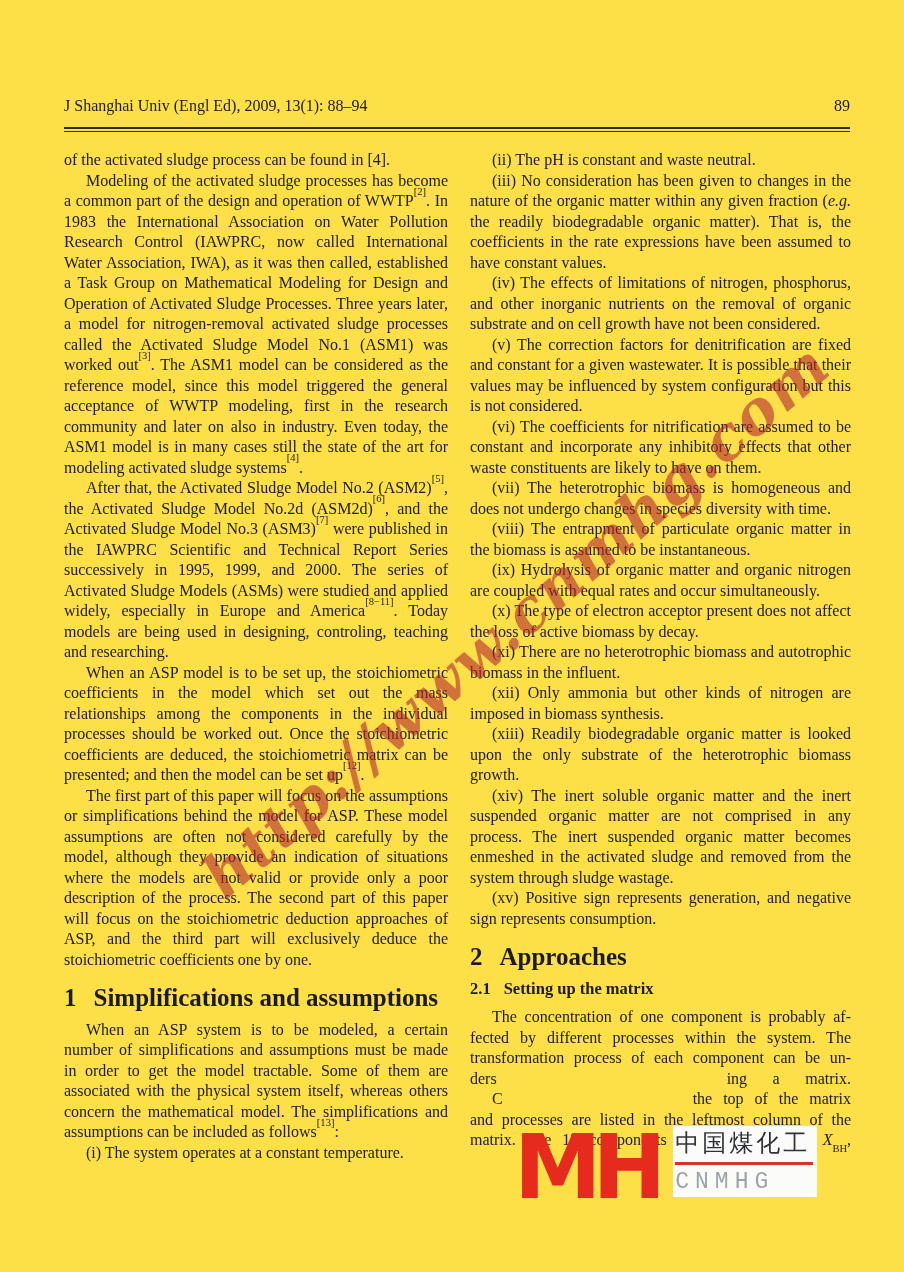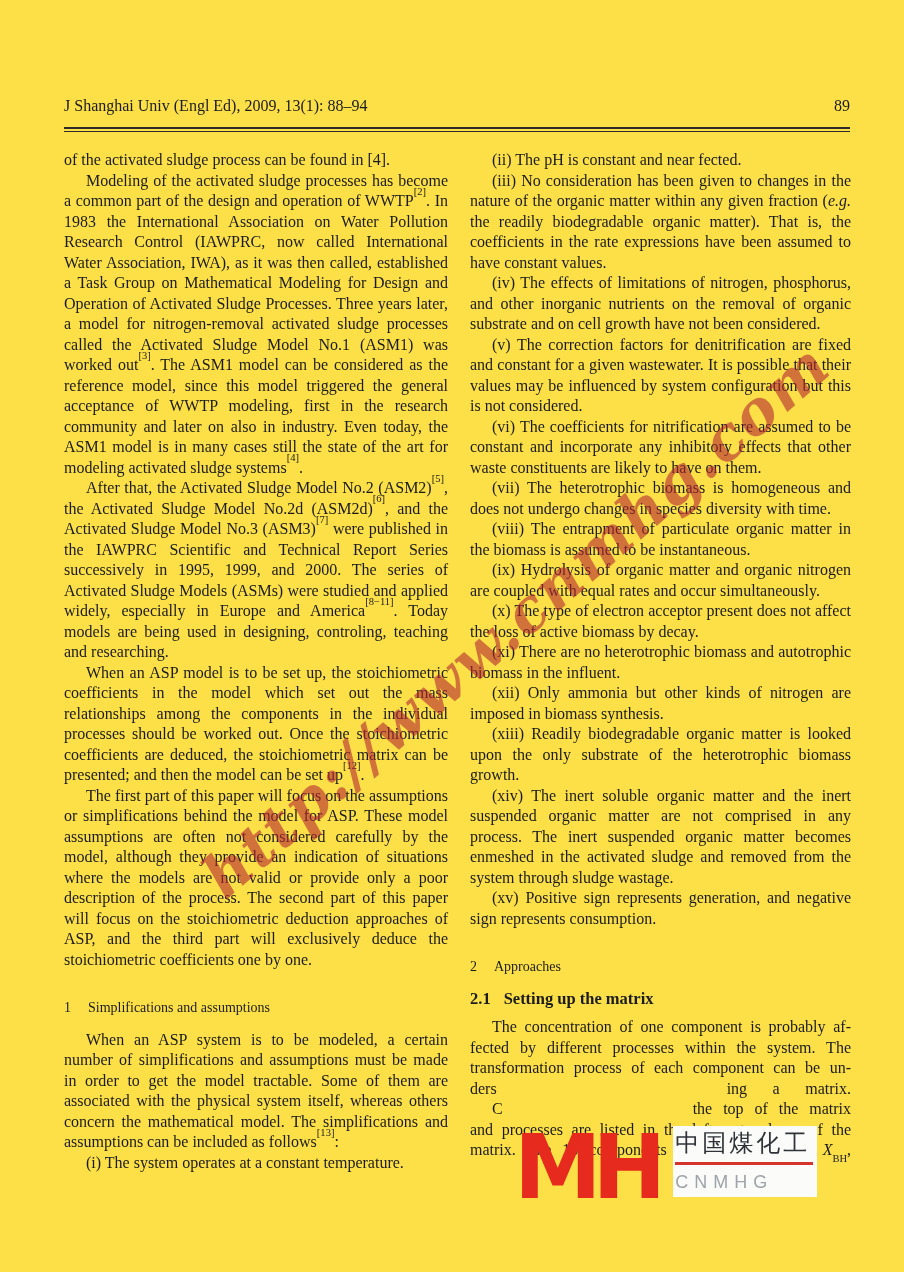--- a/index.html
+++ b/index.html
@@ -11,21 +11,21 @@
   .header{position:absolute;left:64px;top:97px;width:786px;display:flex;
     justify-content:space-between;font-size:16px;}
   .rule{position:absolute;left:64px;top:127px;width:786px;
     border-top:2.5px solid #2a2a2a;border-bottom:1px solid #2a2a2a;height:2px;}
   .col{position:absolute;top:150px;font-size:16px;line-height:20.5px;
     text-align:justify;}
   .col-left{left:64px;width:384px;}
   .col-right{left:470px;width:381px;}
   p.para{margin:0;text-indent:22px;}
   p.cont{text-indent:0;}
-  h2.sec{font-size:14px;font-weight:normal;margin:28px 0 11px;text-align:left;}
+  h2.sec{font-size:25px;font-weight:bold;margin:18px 0 11px;text-align:left;}
   h2.sec .sec-num{margin-right:17px;}
   h3.subsec{font-size:16.5px;font-weight:bold;margin:3px 0 8px;text-align:left;}
   h3.subsec .sec-num{margin-right:13px;}
   sup{font-size:66%;line-height:0;position:relative;top:-0.45em;}
   sub{font-size:66%;line-height:0;position:relative;top:0.3em;}
   i{font-style:italic;}
   .jline{text-align:justify;text-align-last:justify;}
   .jline.ind{text-indent:22px;}
   .gap{display:inline-block;height:1px;}
   .watermark{
@@ -39,21 +39,21 @@
     align-items:flex-start;z-index:6;}
   .logo-mono{
     font-family:"DejaVu Sans","Liberation Sans",sans-serif;font-weight:bold;
     font-size:88px;line-height:82px;color:#e62b1e;letter-spacing:-9px;
     transform:scaleY(1.02);transform-origin:top left;
   }
   .logo-right{margin-left:16px;background:#fbfbf9;padding:2px 4px 2px 2px;}
   .logo-cn{font-size:24px;color:#2f3338;letter-spacing:3px;line-height:31px;
     white-space:nowrap;}
   .logo-underline{height:3px;background:#d5342c;margin:3px 0 5px;width:138px;}
-  .logo-latin{font-family:Liberation Sans, sans-serif;font-size:18px;
+  .logo-latin{font-family:Liberation Mono, monospace;font-size:23px;
     color:#9fa4a9;letter-spacing:6px;line-height:25px;white-space:nowrap;}
 </style>
 </head>
 <body>
 
 <div class="page">
 
   <div class="header">
     <span>J Shanghai Univ (Engl Ed), 2009, 13(1): 88–94</span>
     <span>89</span>
@@ -67,21 +67,21 @@
     <p class="para">When an ASP model is to be set up, the stoichiometric coefficients in the model which set out the mass relationships among the components in the individual processes should be worked out. Once the stoichiometric coefficients are deduced, the stoichiometric matrix can be presented; and then the model can be set up<sup>[12]</sup>.</p>
     <p class="para">The first part of this paper will focus on the assumptions or simplifications behind the model for ASP. These model assumptions are often not considered carefully by the model, although they provide an indication of situations where the models are not valid or provide only a poor description of the process. The second part of this paper will focus on the stoichiometric deduction approaches of ASP, and the third part will exclusively deduce the stoichiometric coefficients one by one.</p>
     <h2 class="sec">
       <span class="sec-num">1</span><span>Simplifications and assumptions</span>
     </h2>
     <p class="para">When an ASP system is to be modeled, a certain number of simplifications and assumptions must be made in order to get the model tractable. Some of them are associated with the physical system itself, whereas others concern the mathematical model. The simplifications and assumptions can be included as follows<sup>[13]</sup>:</p>
     <p class="para">(i) The system operates at a constant temperature.</p>
   </div>
 
   <div class="col col-right">
-    <p class="para">(ii) The pH is constant and near fected.</p>
+    <p class="para">(ii) The pH is constant and waste neutral.</p>
     <p class="para">(iii) No consideration has been given to changes in the nature of the organic matter within any given fraction (<i>e.g.</i> the readily biodegradable organic matter). That is, the coefficients in the rate expressions have been assumed to have constant values.</p>
     <p class="para">(iv) The effects of limitations of nitrogen, phosphorus, and other inorganic nutrients on the removal of organic substrate and on cell growth have not been considered.</p>
     <p class="para">(v) The correction factors for denitrification are fixed and constant for a given wastewater. It is possible that their values may be influenced by system configuration but this is not considered.</p>
     <p class="para">(vi) The coefficients for nitrification are assumed to be constant and incorporate any inhibitory effects that other waste constituents are likely to have on them.</p>
     <p class="para">(vii) The heterotrophic biomass is homogeneous and does not undergo changes in species diversity with time.</p>
     <p class="para">(viii) The entrapment of particulate organic matter in the biomass is assumed to be instantaneous.</p>
     <p class="para">(ix) Hydrolysis of organic matter and organic nitrogen are coupled with equal rates and occur simultaneously.</p>
     <p class="para">(x) The type of electron acceptor present does not affect the loss of active biomass by decay.</p>
     <p class="para">(xi) There are no heterotrophic biomass and autotrophic biomass in the influent.</p>
     <p class="para">(xii) Only ammonia but other kinds of nitrogen are imposed in biomass synthesis.</p>

